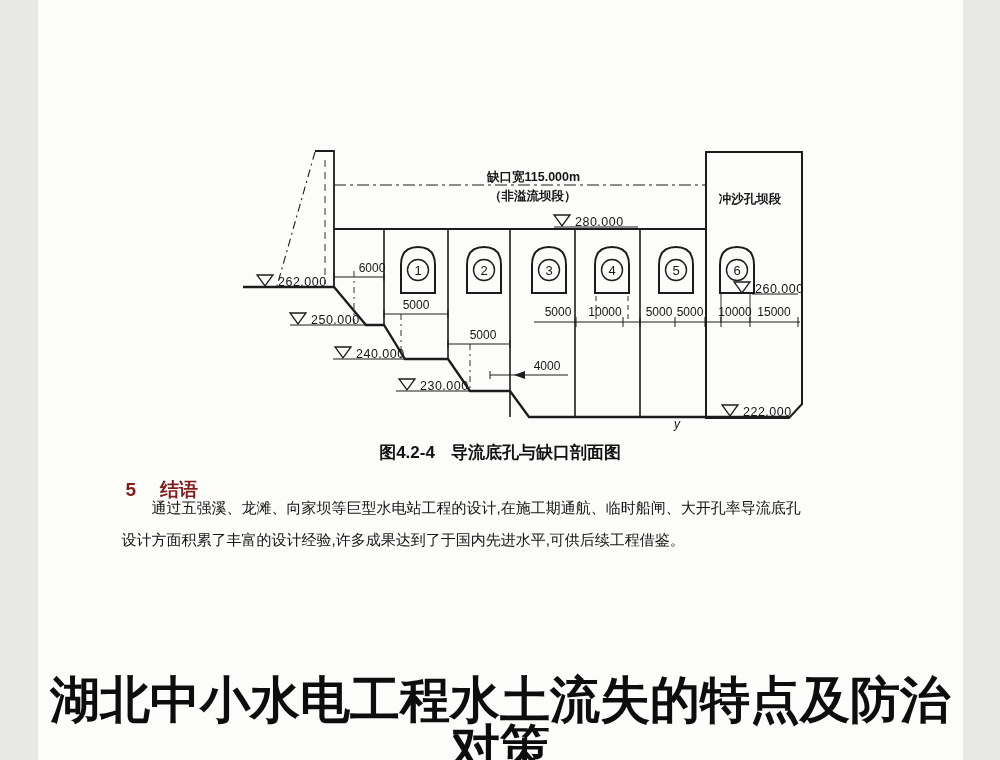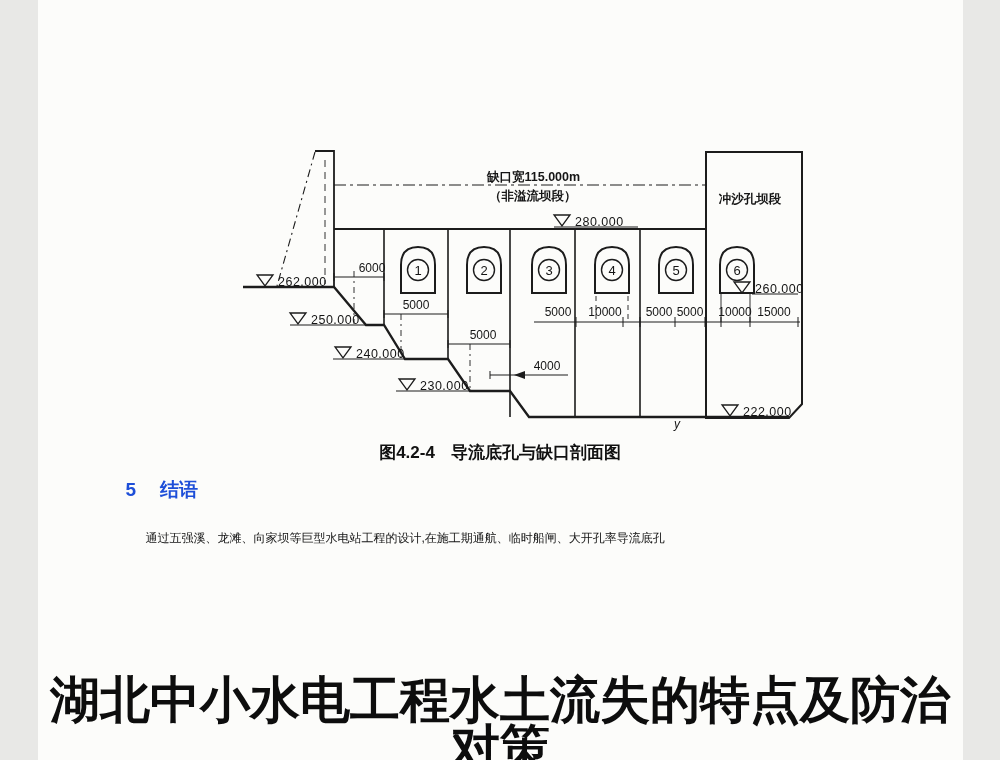--- a/index.html
+++ b/index.html
@@ -17,27 +17,27 @@
   .y-mark{font-size:12px;font-style:italic;}
 
   .caption{
     position:absolute;top:441px;left:0;width:100%;text-align:center;
     font-size:17px;font-weight:bold;color:#111;
   }
   .caption .num{margin-right:16px;}
 
   .section-head{
     position:absolute;top:478px;left:88px;
-    font-size:19px;font-weight:bold;line-height:24px;color:#1d4ed8;
+    font-size:19px;font-weight:bold;line-height:24px;color:#7f1d1d;
   }
   .section-head .sec-title{margin-left:24px;}
 
   .para{
-    position:absolute;top:522px;left:84px;width:848px;
-    font-size:12px;line-height:32px;color:#131313;
+    position:absolute;top:492px;left:84px;width:848px;
+    font-size:15px;line-height:32px;color:#131313;
   }
   .para .para-line{white-space:nowrap;}
   .para .para-line.indent{text-indent:2em;}
 
   .next-title{
     position:absolute;top:676px;left:0;width:100%;text-align:center;
     font-size:50px;font-weight:bold;line-height:48px;color:#0d0d0d;
     letter-spacing:0;
   }
 </style>
@@ -145,17 +145,18 @@
   <div class="caption">
     <span class="num">图4.2-4</span><span>导流底孔与缺口剖面图</span>
   </div>
 
   <div class="section-head">
     <span>5</span><span class="sec-title">结语</span>
   </div>
 
   <div class="para">
     <div class="para-line indent">通过五强溪、龙滩、向家坝等巨型水电站工程的设计,在施工期通航、临时船闸、大开孔率导流底孔</div>
+    <div class="para-line">设计方面积累了丰富的设计经验,许多成果达到了于国内先进水平,可供后续工程借鉴。</div>
   </div>
 
   <div class="next-title">湖北中小水电工程水土流失的特点及防治对策</div>
 
 </div>
 
 </body></html>

